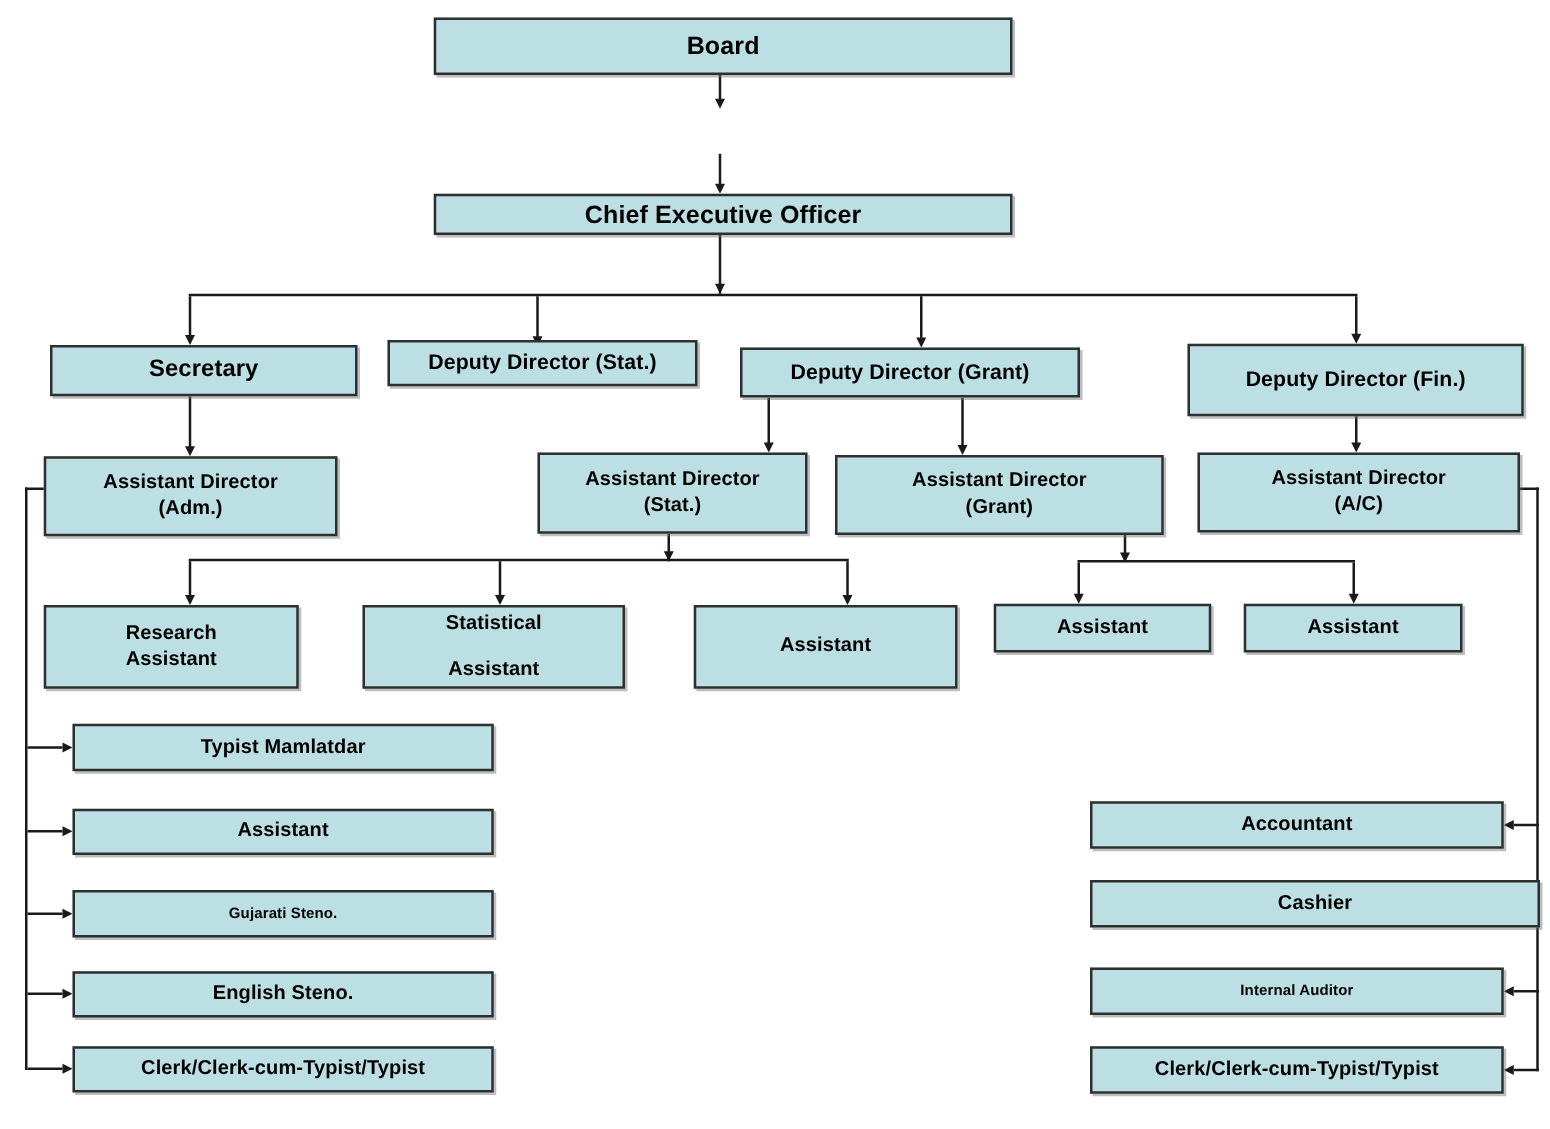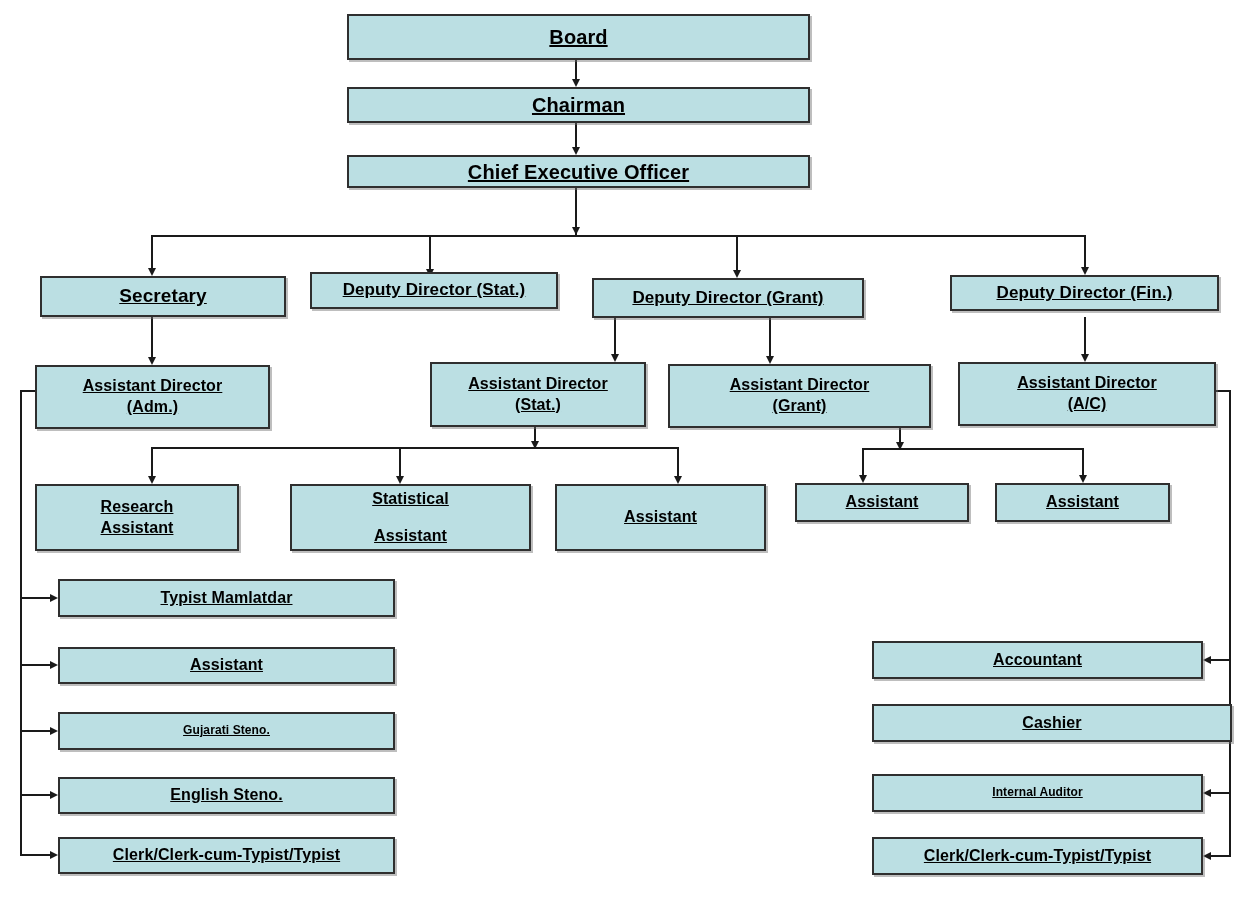--- a/index.html
+++ b/index.html
@@ -5,21 +5,21 @@
   html,body{margin:0;padding:0;background:#ffffff;}
   body{width:1240px;height:903px;position:relative;font-family:"Liberation Sans",sans-serif;}
   #org-chart{position:absolute;left:0;top:0;width:1240px;height:903px;background:var(--bg,#fff);}
   .node{
     position:absolute;
     background:var(--box-fill,#BBDFE3);
     border:2px solid var(--box-border,#2f2f2f);
     box-shadow:2px 2px 0 rgba(110,110,110,0.45);
     display:flex;flex-direction:column;align-items:center;justify-content:center;
     font-weight:bold;color:var(--text-color,#000);
-    line-height:1.3;box-sizing:border-box;letter-spacing:0.1px;text-decoration:underline;
+    line-height:1.3;box-sizing:border-box;letter-spacing:0.1px;
   }
   .hline,.vline{position:absolute;background:var(--line-color,#1a1a1a);}
   .hline{height:2px;}
   .vline{width:2px;}
   .arrow{position:absolute;width:0;height:0;}
   .arrow.down{border-left:4px solid transparent;border-right:4px solid transparent;border-top:8px solid var(--line-color,#1a1a1a);}
   .arrow.right{border-top:4px solid transparent;border-bottom:4px solid transparent;border-left:8px solid var(--line-color,#1a1a1a);}
   .arrow.left{border-top:4px solid transparent;border-bottom:4px solid transparent;border-right:8px solid var(--line-color,#1a1a1a);}
 </style>
 </head>
@@ -83,36 +83,33 @@
     <div class="arrow right" style="left: 50px; top: 727px;"></div>
     <div class="arrow right" style="left: 50px; top: 791px;"></div>
     <div class="arrow right" style="left: 50px; top: 851px;"></div>
     <div class="arrow left" style="left: 1203px; top: 656px;"></div>
     <div class="arrow left" style="left: 1203px; top: 727px;"></div>
     <div class="arrow left" style="left: 1203px; top: 789px;"></div>
     <div class="arrow left" style="left: 1203px; top: 852px;"></div>
     <div class="node" style="left: 347px; top: 14px; width: 463px; height: 46px; font-size: 20px;">
       <div>Board</div>
     </div>
-    <div class="node" style="left: 347px; top: 87px; width: 463px; height: 36px; font-size: 20px;">
-      <div>Chairman</div>
-    </div>
     <div class="node" style="left: 347px; top: 155px; width: 463px; height: 33px; font-size: 20px;">
       <div>Chief Executive Officer</div>
     </div>
     <div class="node" style="left: 40px; top: 276px; width: 246px; height: 41px; font-size: 19px;">
       <div>Secretary</div>
     </div>
     <div class="node" style="left: 310px; top: 272px; width: 248px; height: 37px; font-size: 17px;">
       <div>Deputy Director (Stat.)</div>
     </div>
     <div class="node" style="left: 592px; top: 278px; width: 272px; height: 40px; font-size: 17px;">
       <div>Deputy Director (Grant)</div>
     </div>
-    <div class="node" style="left: 950px; top: 275px; width: 269px; height: 36px; font-size: 17px;">
+    <div class="node" style="left: 950px; top: 275px; width: 269px; height: 58px; font-size: 17px;">
       <div>Deputy Director (Fin.)</div>
     </div>
     <div class="node" style="left: 35px; top: 365px; width: 235px; height: 64px; font-size: 16px;">
       <div>Assistant Director</div>
       <div>(Adm.)</div>
     </div>
     <div class="node" style="left: 430px; top: 362px; width: 216px; height: 65px; font-size: 16px;">
       <div>Assistant Director</div>
       <div>(Stat.)</div>
     </div>
@@ -121,21 +118,21 @@
       <div>(Grant)</div>
     </div>
     <div class="node" style="left: 958px; top: 362px; width: 258px; height: 64px; font-size: 16px;">
       <div>Assistant Director</div>
       <div>(A/C)</div>
     </div>
     <div class="node" style="left: 35px; top: 484px; width: 204px; height: 67px; font-size: 16px;">
       <div>Research</div>
       <div>Assistant</div>
     </div>
-    <div class="node" style="left: 290px; top: 484px; width: 241px; height: 67px; font-size: 16px; gap: 16px;">
+    <div class="node" style="left: 290px; top: 484px; width: 210px; height: 67px; font-size: 16px; gap: 16px;">
       <div>Statistical</div>
       <div>Assistant</div>
     </div>
     <div class="node" style="left: 555px; top: 484px; width: 211px; height: 67px; font-size: 16px;">
       <div>Assistant</div>
     </div>
     <div class="node" style="left: 795px; top: 483px; width: 174px; height: 39px; font-size: 16px;">
       <div>Assistant</div>
     </div>
     <div class="node" style="left: 995px; top: 483px; width: 175px; height: 39px; font-size: 16px;">

